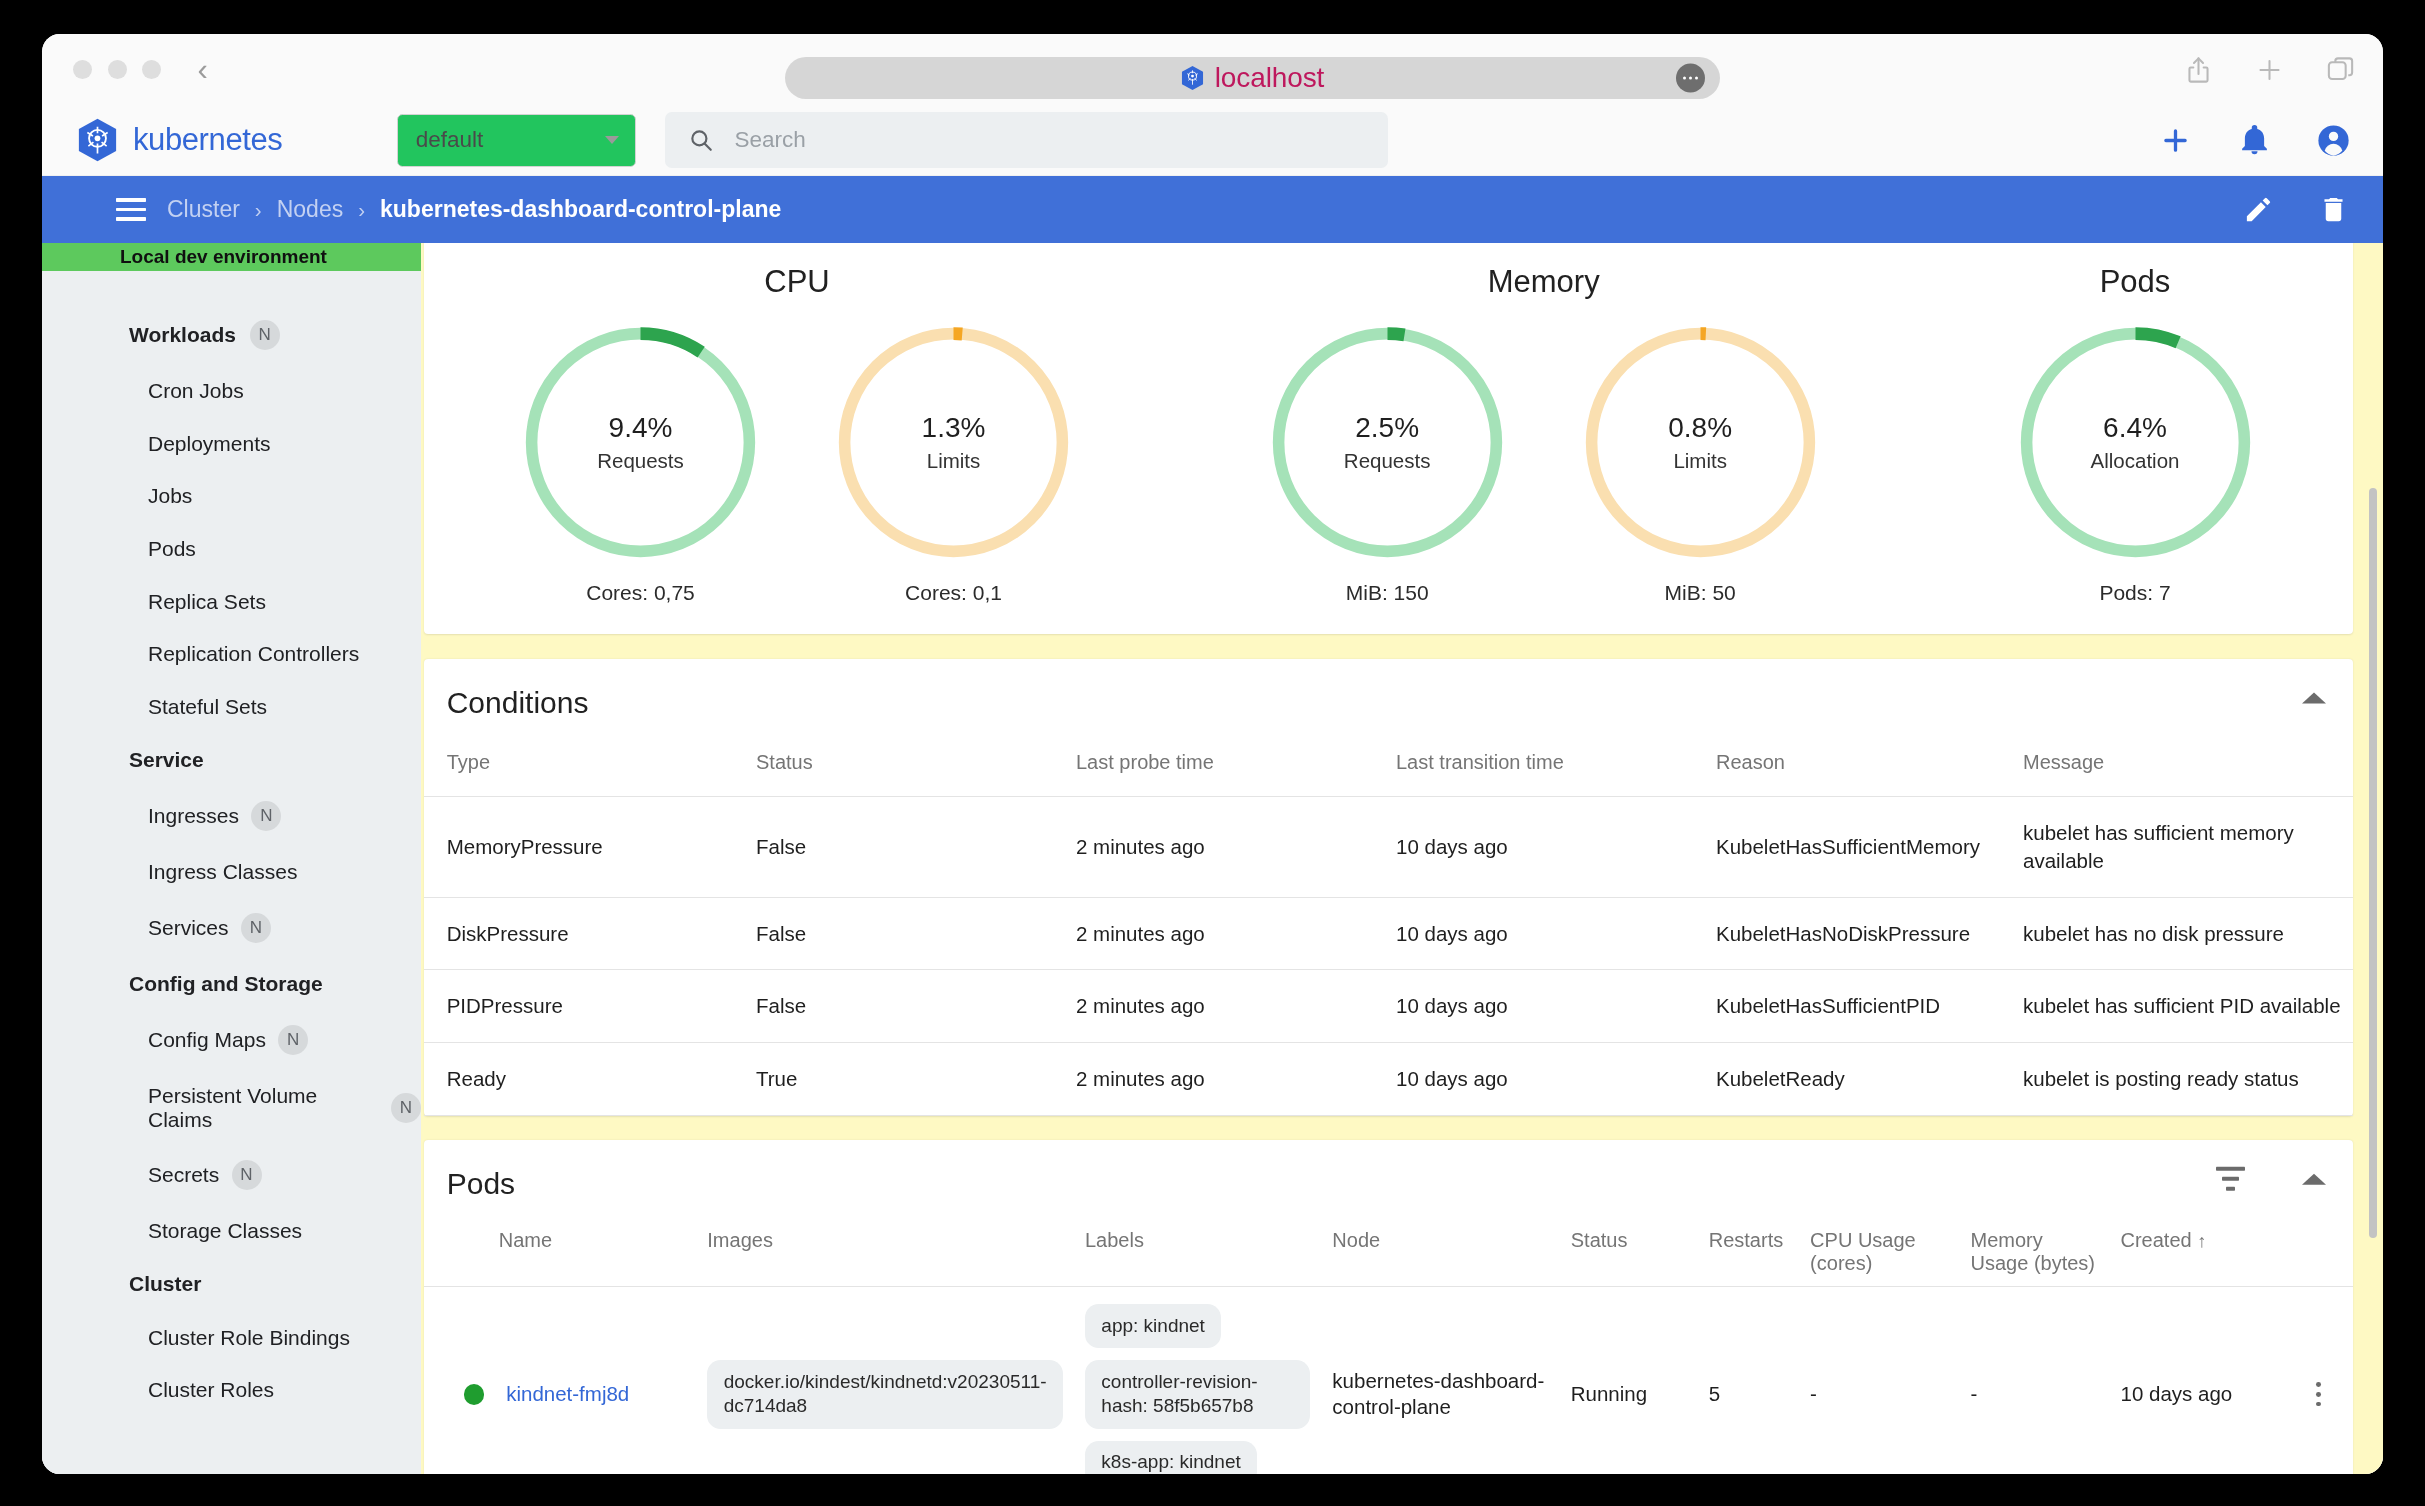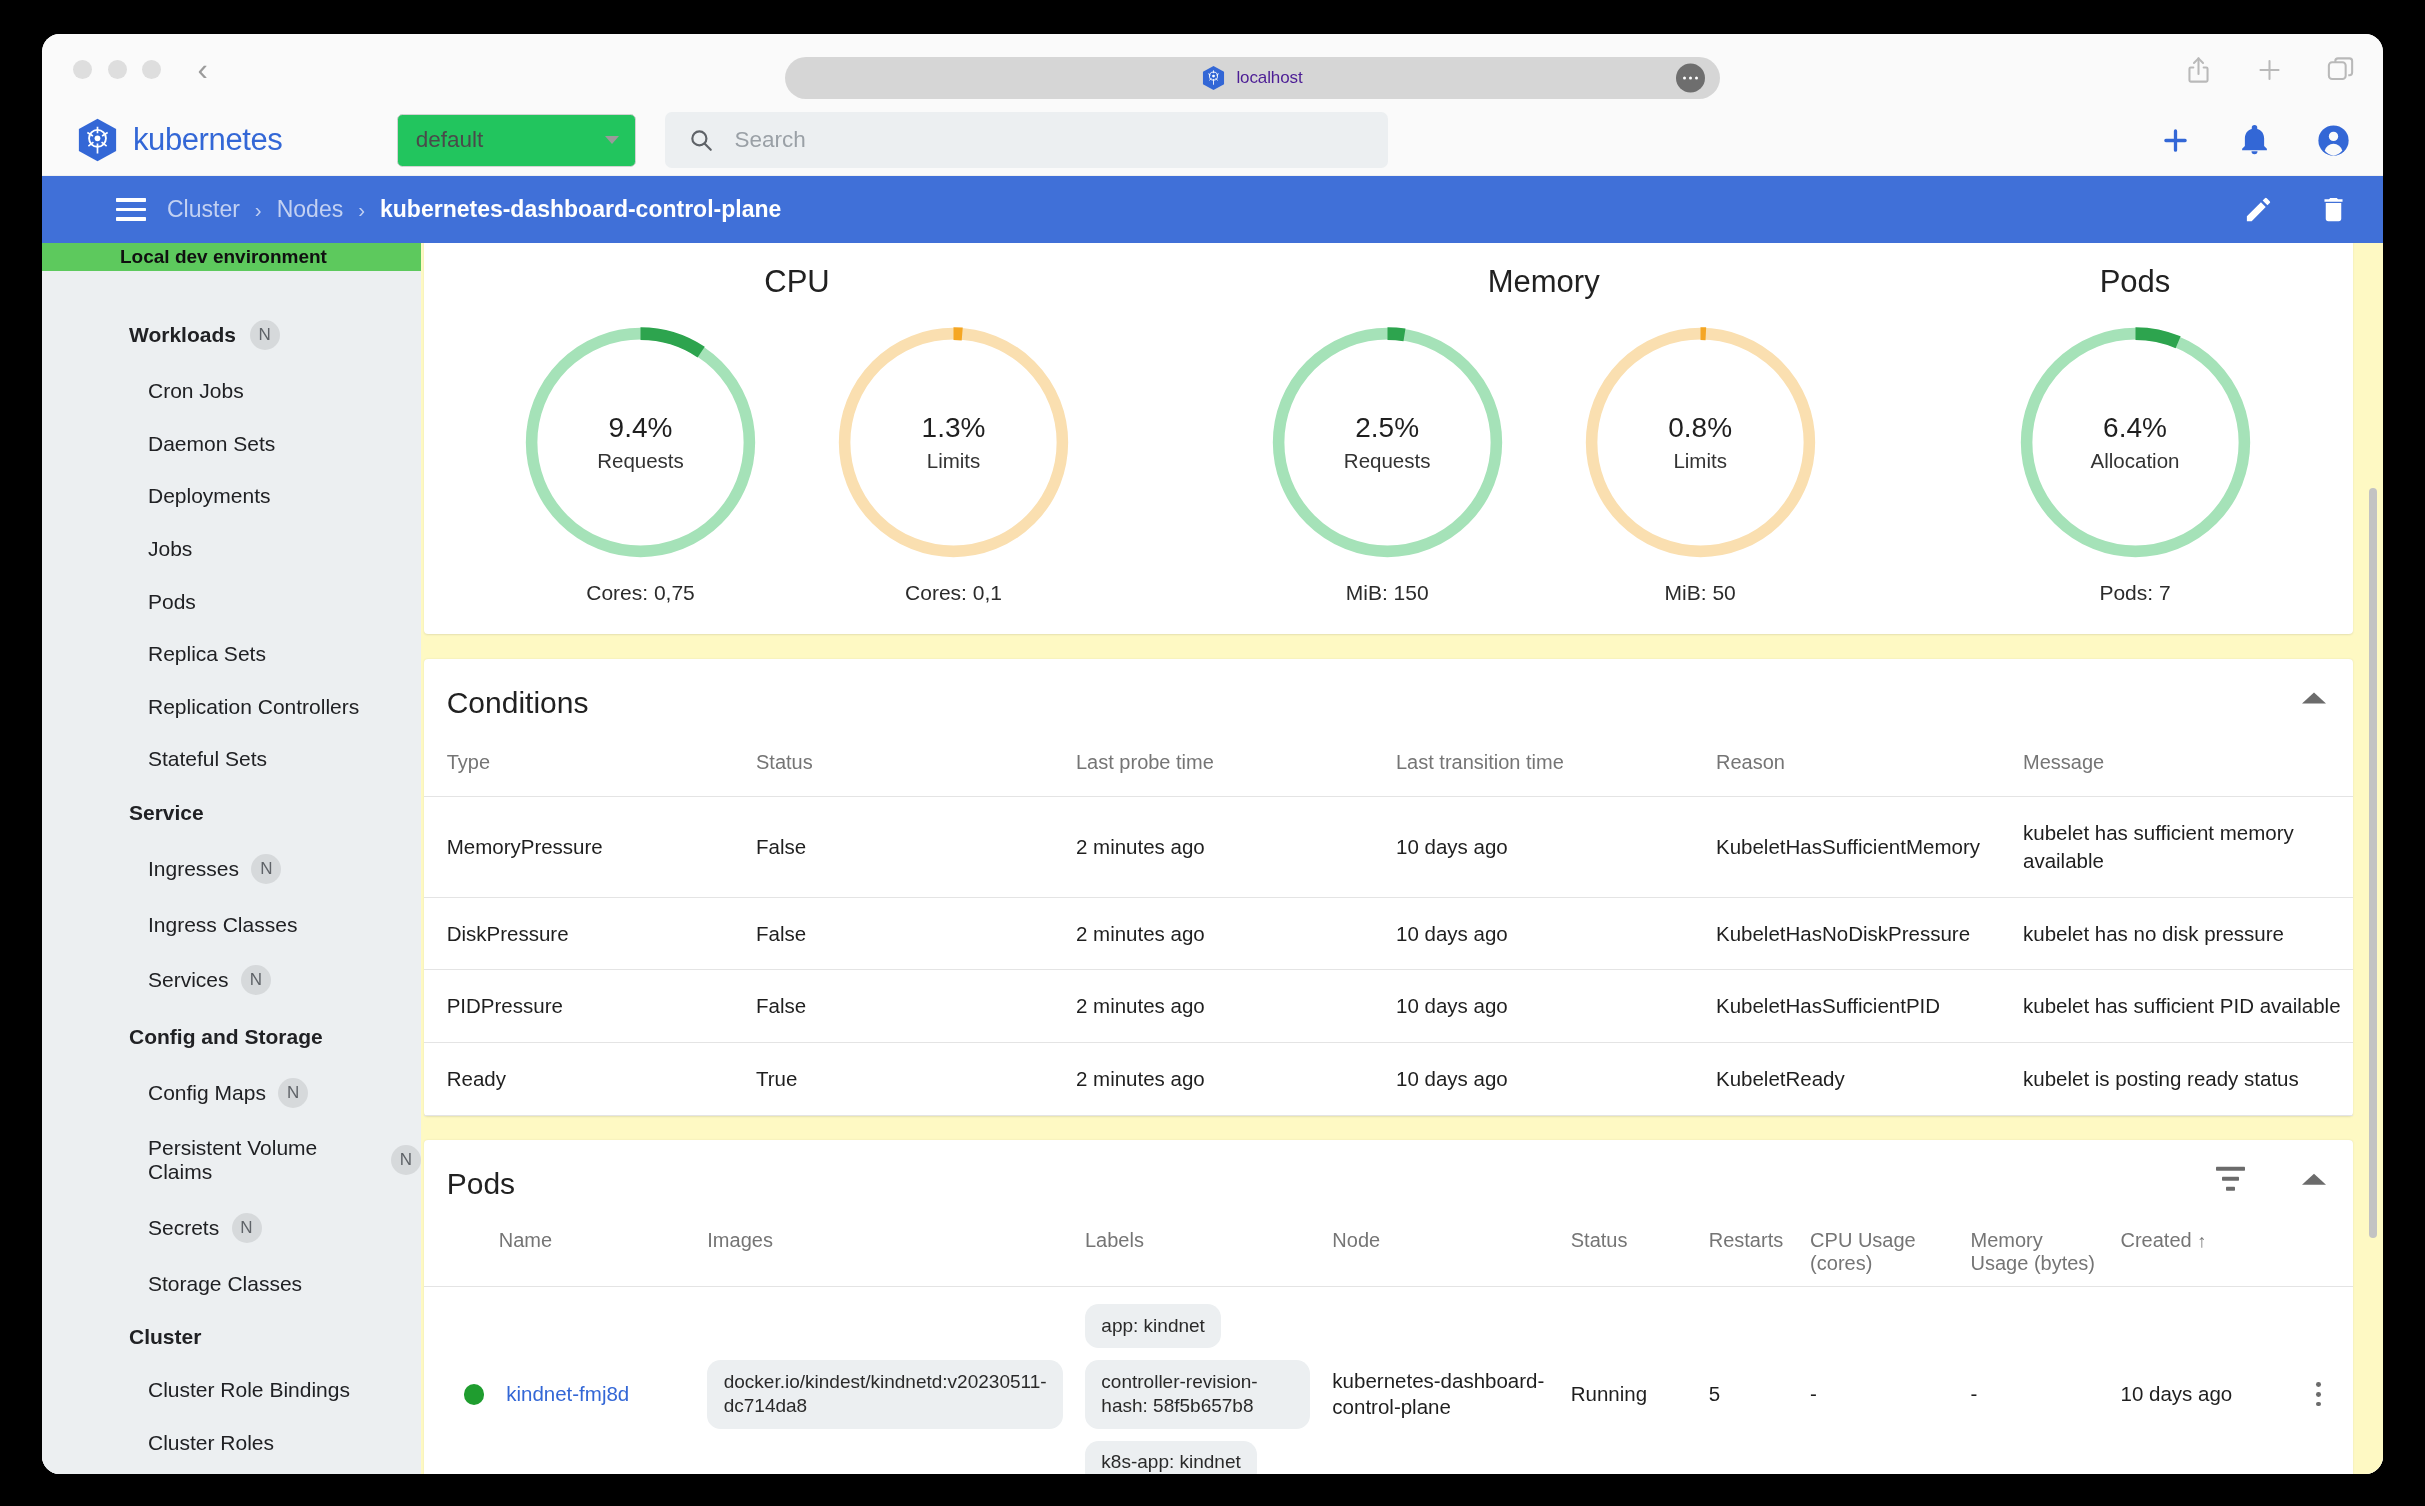--- a/index.html
+++ b/index.html
@@ -45,21 +45,21 @@
     height: 42px;
     background: #d6d6d6;
     border-radius: 21px;
     display: flex;
     align-items: center;
     justify-content: center;
     gap: 11px;
     top: 23px;
   }
   .url-favicon { width: 23px; height: 26px; display: block; }
-  .url-text { font-size: 17px; color: #4c1d95; letter-spacing: -0.1px; }
+  .url-text { font-size: 28px; color: #be185d; letter-spacing: -0.1px; }
   .url-menu {
     position: absolute; right: 15px; top: 50%; transform: translateY(-50%);
     width: 29px; height: 29px; border-radius: 50%;
     background: #6e6e6e;
     display: flex; align-items: center; justify-content: center;
     gap: 2.7px;
   }
   .url-menu i { width: 3.4px; height: 3.4px; border-radius: 50%; background: #fff; display: block; }
   .toolbar-right {
     position: absolute; right: 27px; top: 50%; transform: translateY(-50%);
@@ -479,23 +479,20 @@
 
     <div class="sidebar">
       <div class="env-banner">Local dev environment</div>
       <div class="nav-list">
           <div class="nav-group-title">
             <span>Workloads</span>
             <span class="n-badge">N</span>
           </div>
           <div class="nav-item">
             <span>Cron Jobs</span>
-          </div>
-          <div class="nav-item">
-            <span>Daemon Sets</span>
           </div>
           <div class="nav-item">
             <span>Deployments</span>
           </div>
           <div class="nav-item">
             <span>Jobs</span>
           </div>
           <div class="nav-item">
             <span>Pods</span>
           </div>

